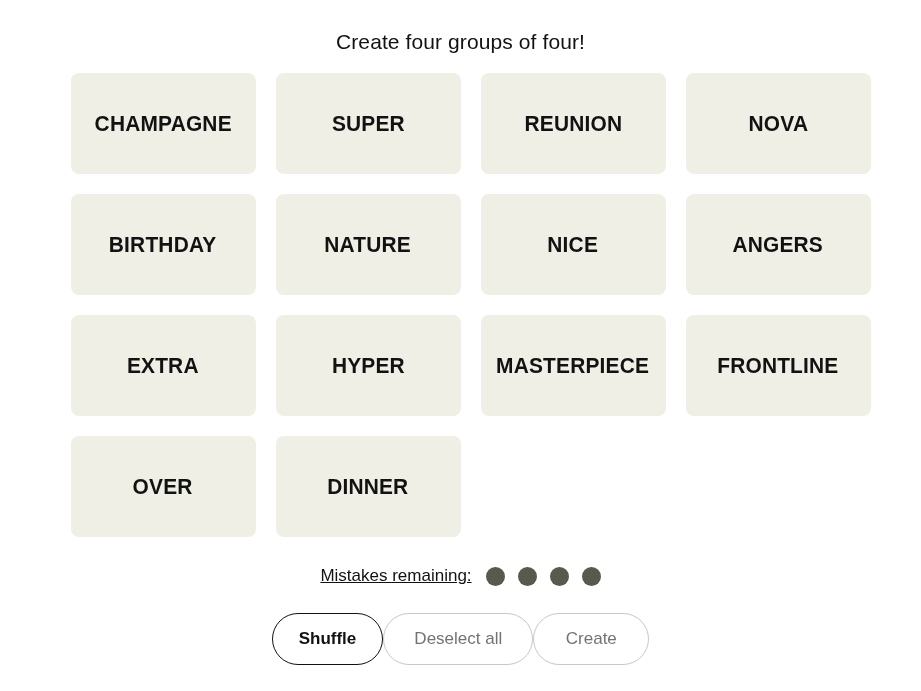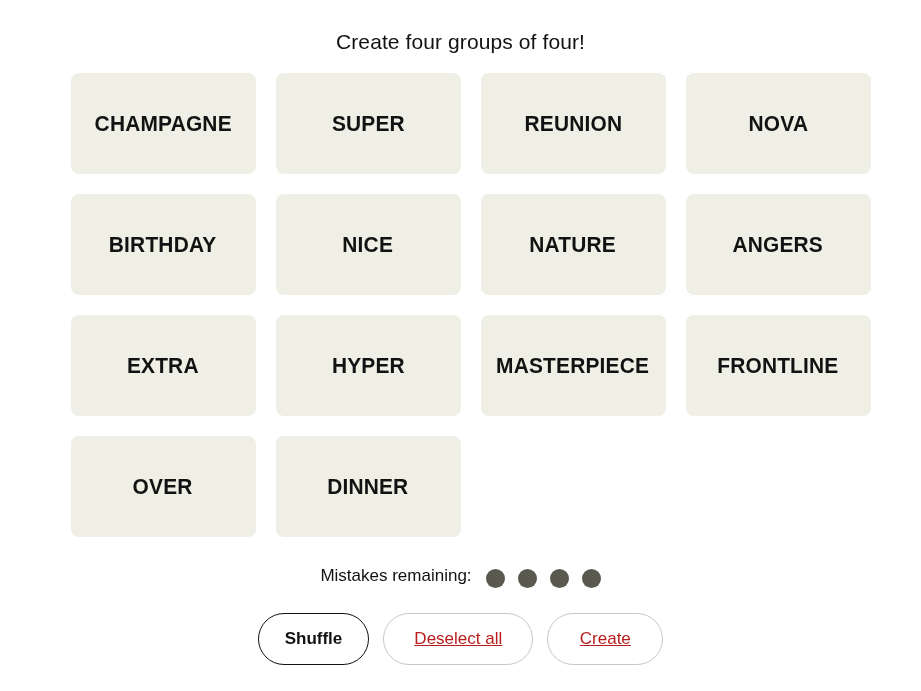--- a/index.html
+++ b/index.html
@@ -59,24 +59,25 @@
     font-size: 22px;
     letter-spacing: 0.2px;
     color: #121212;
     white-space: nowrap;
     text-align: center;
     transform: scaleX(0.95);
   }
   .mistakes-row {
     margin-top: 27px;
     display: flex;
-    align-items: flex-end;
+    align-items: center;
     justify-content: center;
     gap: 14px;
     height: 24px;
+    text-decoration: underline;
   }
   .mistakes-label {
     font-size: 17px;
     font-weight: 400;
     color: #121212;
     line-height: 24px;
   }
   .dots {
     display: flex;
     align-items: center;
@@ -87,21 +88,20 @@
     height: 19px;
     border-radius: 50%;
     background: #5a594e;
     display: block;
   }
   .buttons {
     margin-top: 25px;
     display: flex;
     align-items: flex-start;
     justify-content: center;
-    gap: 14px;
   }
   .btn {
     height: 52px;
     border-radius: 26px;
     background: transparent;
     font-family: "Liberation Sans", sans-serif;
     font-size: 17px;
     display: flex;
     align-items: center;
     justify-content: center;
@@ -110,24 +110,23 @@
     padding: 0 26px;
   }
   .btn-shuffle {
     border: 1.5px solid #121212;
     color: #121212;
     font-weight: 700;
     min-width: 110px;
   }
   .btn-muted {
     border: 1.5px solid #c8c8c8;
-    color: #b91c1c;
+    color: #737373;
     font-weight: 400;
     cursor: default;
-    text-decoration: underline;
   }
   .btn-deselect { min-width: 150px; }
   .btn-submit { min-width: 116px; }
 </style>
 </head>
 <body>
 
 <div class="page">
 
   <div class="title">Create four groups of four!</div>
@@ -143,24 +142,24 @@
       <span class="tile-label">REUNION</span>
     </button>
     <button class="tile">
       <span class="tile-label">NOVA</span>
     </button>
 
     <button class="tile">
       <span class="tile-label">BIRTHDAY</span>
     </button>
     <button class="tile">
+      <span class="tile-label">NATURE</span>
+    </button>
+    <button class="tile">
       <span class="tile-label">NICE</span>
-    </button>
-    <button class="tile">
-      <span class="tile-label">NATURE</span>
     </button>
 
     <button class="tile">
       <span class="tile-label">ANGERS</span>
     </button>
     <button class="tile">
       <span class="tile-label">EXTRA</span>
     </button>
     <button class="tile">
       <span class="tile-label">HYPER</span>

